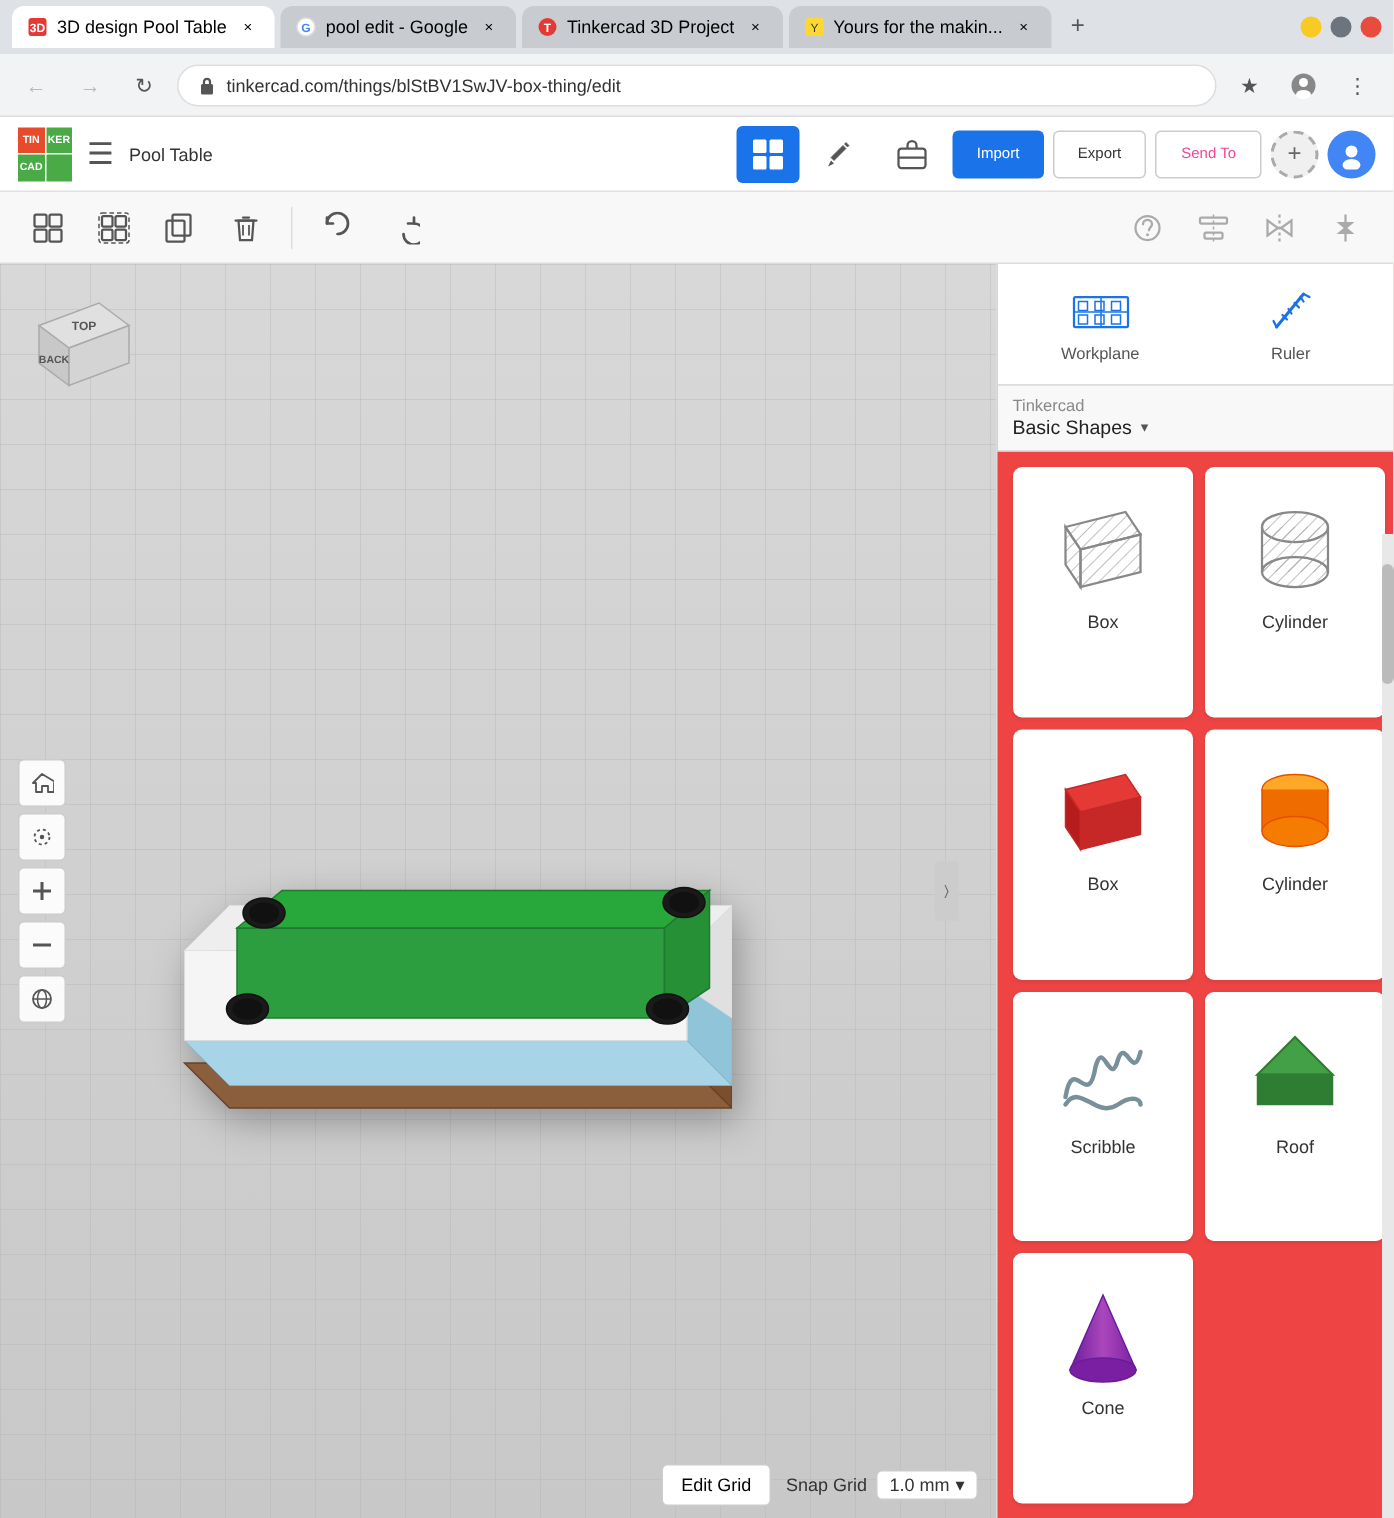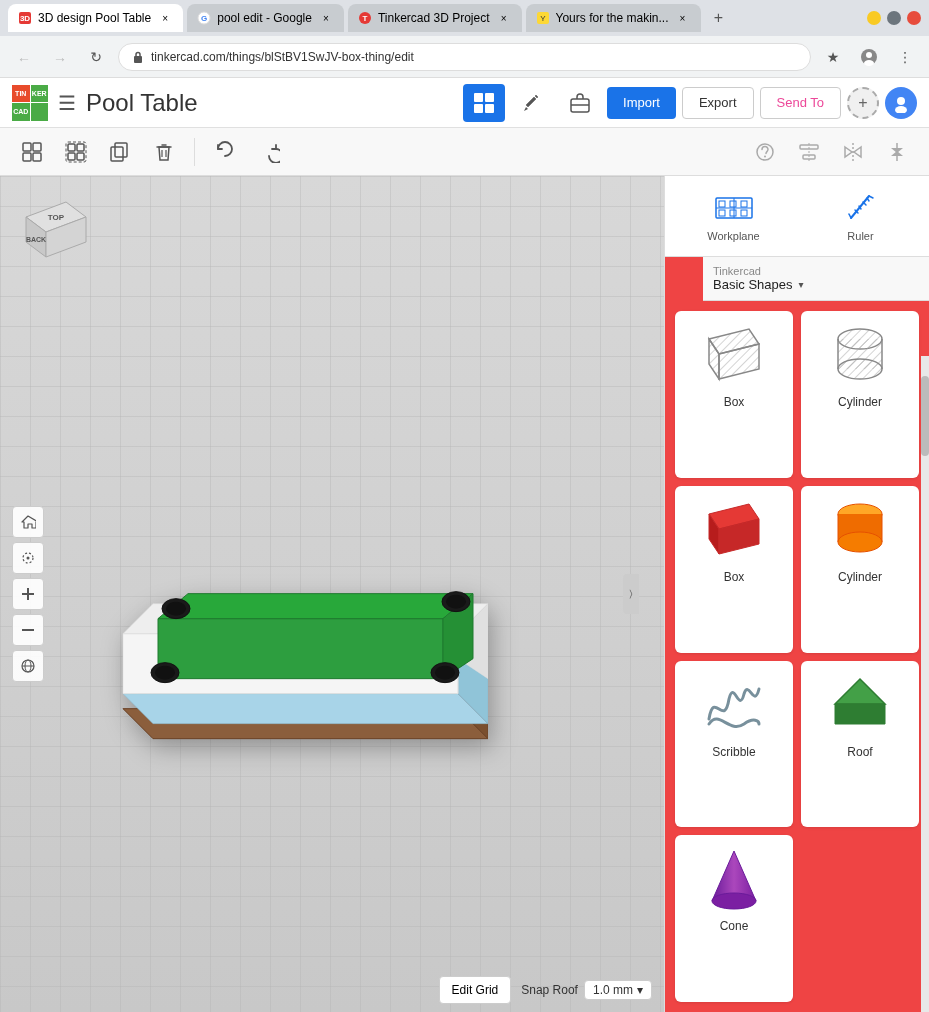--- a/index.html
+++ b/index.html
@@ -29,26 +29,26 @@
 
     
     .app-header { height: 50px; background: #fff; border-bottom: 1px solid #e0e0e0; display: flex; align-items: center; padding: 0 12px; gap: 10px; }
     .tinkercad-logo { width: 36px; height: 36px; display: grid; grid-template-columns: 1fr 1fr; grid-template-rows: 1fr 1fr; gap: 1px; flex-shrink: 0; }
     .logo-cell { display: flex; align-items: center; justify-content: center; font-size: 9px; font-weight: bold; color: white; }
     .logo-tl { background: #e84b2b; }
     .logo-tr { background: #4aab46; }
     .logo-bl { background: #4aab46; }
     .logo-br { background: #e84b2b; }
     .list-icon { font-size: 20px; color: #555; cursor: pointer; }
-    .project-title { font-size: 24px; font-weight: 500; color: #333; }
+    .project-title { font-size: 12px; font-weight: 500; color: #333; }
     .header-right { margin-left: auto; display: flex; align-items: center; gap: 6px; }
     .view-btn { width: 42px; height: 38px; display: flex; align-items: center; justify-content: center; cursor: pointer; border-radius: 4px; }
     .view-btn.active { background: #1a73e8; }
     .view-btn.active svg { fill: white; }
-    .header-action-btn { height: 32px; padding: 0 16px; border: none; border-radius: 4px; cursor: pointer; font-size: 13px; font-weight: 500; }
+    .header-action-btn { height: 32px; padding: 0 16px; border: none; border-radius: 4px; cursor: pointer; font-size: 10px; font-weight: 500; }
     .btn-import { background: #1a73e8; color: white; }
     .btn-export { background: #fff; color: #333; border: 1px solid #ccc; }
     .btn-sendto { background: #fff; color: #ec4899; border: 1px solid #ccc; }
     .user-icon { width: 32px; height: 32px; border-radius: 50%; background: #4285f4; display: flex; align-items: center; justify-content: center; color: white; font-size: 14px; cursor: pointer; }
     .add-user-btn { width: 32px; height: 32px; border-radius: 50%; background: #f0f0f0; border: 2px dashed #aaa; display: flex; align-items: center; justify-content: center; cursor: pointer; font-size: 16px; color: #666; }
 
     
     .toolbar { height: 48px; background: #f8f8f8; border-bottom: 1px solid #ddd; display: flex; align-items: center; padding: 0 12px; gap: 4px; }
     .tool-btn { width: 40px; height: 36px; display: flex; align-items: center; justify-content: center; border-radius: 4px; cursor: pointer; color: #444; font-size: 16px; }
     .tool-separator { width: 1px; height: 28px; background: #ddd; margin: 0 6px; }
@@ -89,26 +89,26 @@
     .snap-value { background: #fff; border: 1px solid #ccc; border-radius: 4px; padding: 2px 8px; display: flex; align-items: center; gap: 4px; cursor: pointer; }
 
     
     .collapse-handle { position: absolute; right: 290px; top: 50%; transform: translateY(-50%); width: 16px; height: 40px; background: #ccc; border-radius: 4px 0 0 4px; display: flex; align-items: center; justify-content: center; cursor: pointer; font-size: 10px; color: #666; z-index: 10; }
 
     
     .right-panel { width: 265px; background: #ef4444; border-left: 1px solid #ddd; display: flex; flex-direction: column; }
     .panel-header { padding: 10px; display: flex; gap: 10px; border-bottom: 1px solid #ddd; background: #fff; }
     .panel-tab { flex: 1; height: 60px; display: flex; flex-direction: column; align-items: center; justify-content: center; gap: 4px; cursor: pointer; border-radius: 4px; }
     .panel-tab-label { font-size: 11px; color: #555; }
-    .panel-dropdown { padding: 8px 10px; border-bottom: 1px solid #ddd; background: #f8f8f8; display: flex; align-items: center; justify-content: space-between; margin-left: 38px; }
+    .panel-dropdown { padding: 8px 10px; border-bottom: 1px solid #ddd; background: #f8f8f8; display: flex; align-items: center; justify-content: space-between; }
     .panel-dropdown-label { font-size: 11px; color: #888; }
     .panel-dropdown-value { font-size: 13px; color: #222; font-weight: 500; display: flex; align-items: center; gap: 6px; }
     .dropdown-arrow { font-size: 10px; color: #555; }
     .shapes-grid { padding: 10px; display: grid; grid-template-columns: 1fr 1fr; gap: 8px; overflow-y: auto; flex: 1; }
-    .shape-item { background: white; border-radius: 6px; padding: 8px; display: flex; flex-direction: column; align-items: center; gap: 6px; cursor: pointer; box-shadow: 0 1px 3px rgba(0,0,0,0.1); }
+    .shape-item { background: white; border-radius: 6px; padding: 20px; display: flex; flex-direction: column; align-items: center; gap: 6px; cursor: pointer; box-shadow: 0 1px 3px rgba(0,0,0,0.1); }
     .shape-label { font-size: 12px; color: #333; text-align: center; }
 
     
     .pool-table-svg { filter: drop-shadow(4px 8px 12px rgba(0,0,0,0.3)); }
 
   </style>
 </head>
 <body>
 
 <div class="browser-frame">
@@ -374,21 +374,21 @@
             <ellipse cx="97" cy="224" rx="10" ry="7" fill="#111"></ellipse>
 
             <ellipse cx="377" cy="224" rx="14" ry="10" fill="#1a1a1a" stroke="#111" stroke-width="1"></ellipse>
             <ellipse cx="377" cy="224" rx="10" ry="7" fill="#111"></ellipse>
           </svg>
         </div>
 
         <div class="bottom-bar">
           <button class="bottom-btn">Edit Grid</button>
           <div class="snap-grid">
-            <span>Snap Roof</span>
+            <span>Snap Grid</span>
             <div class="snap-value">
               <span>1.0 mm</span>
               <span>▾</span>
             </div>
           </div>
         </div>
 
       </div>
     </div>
 

